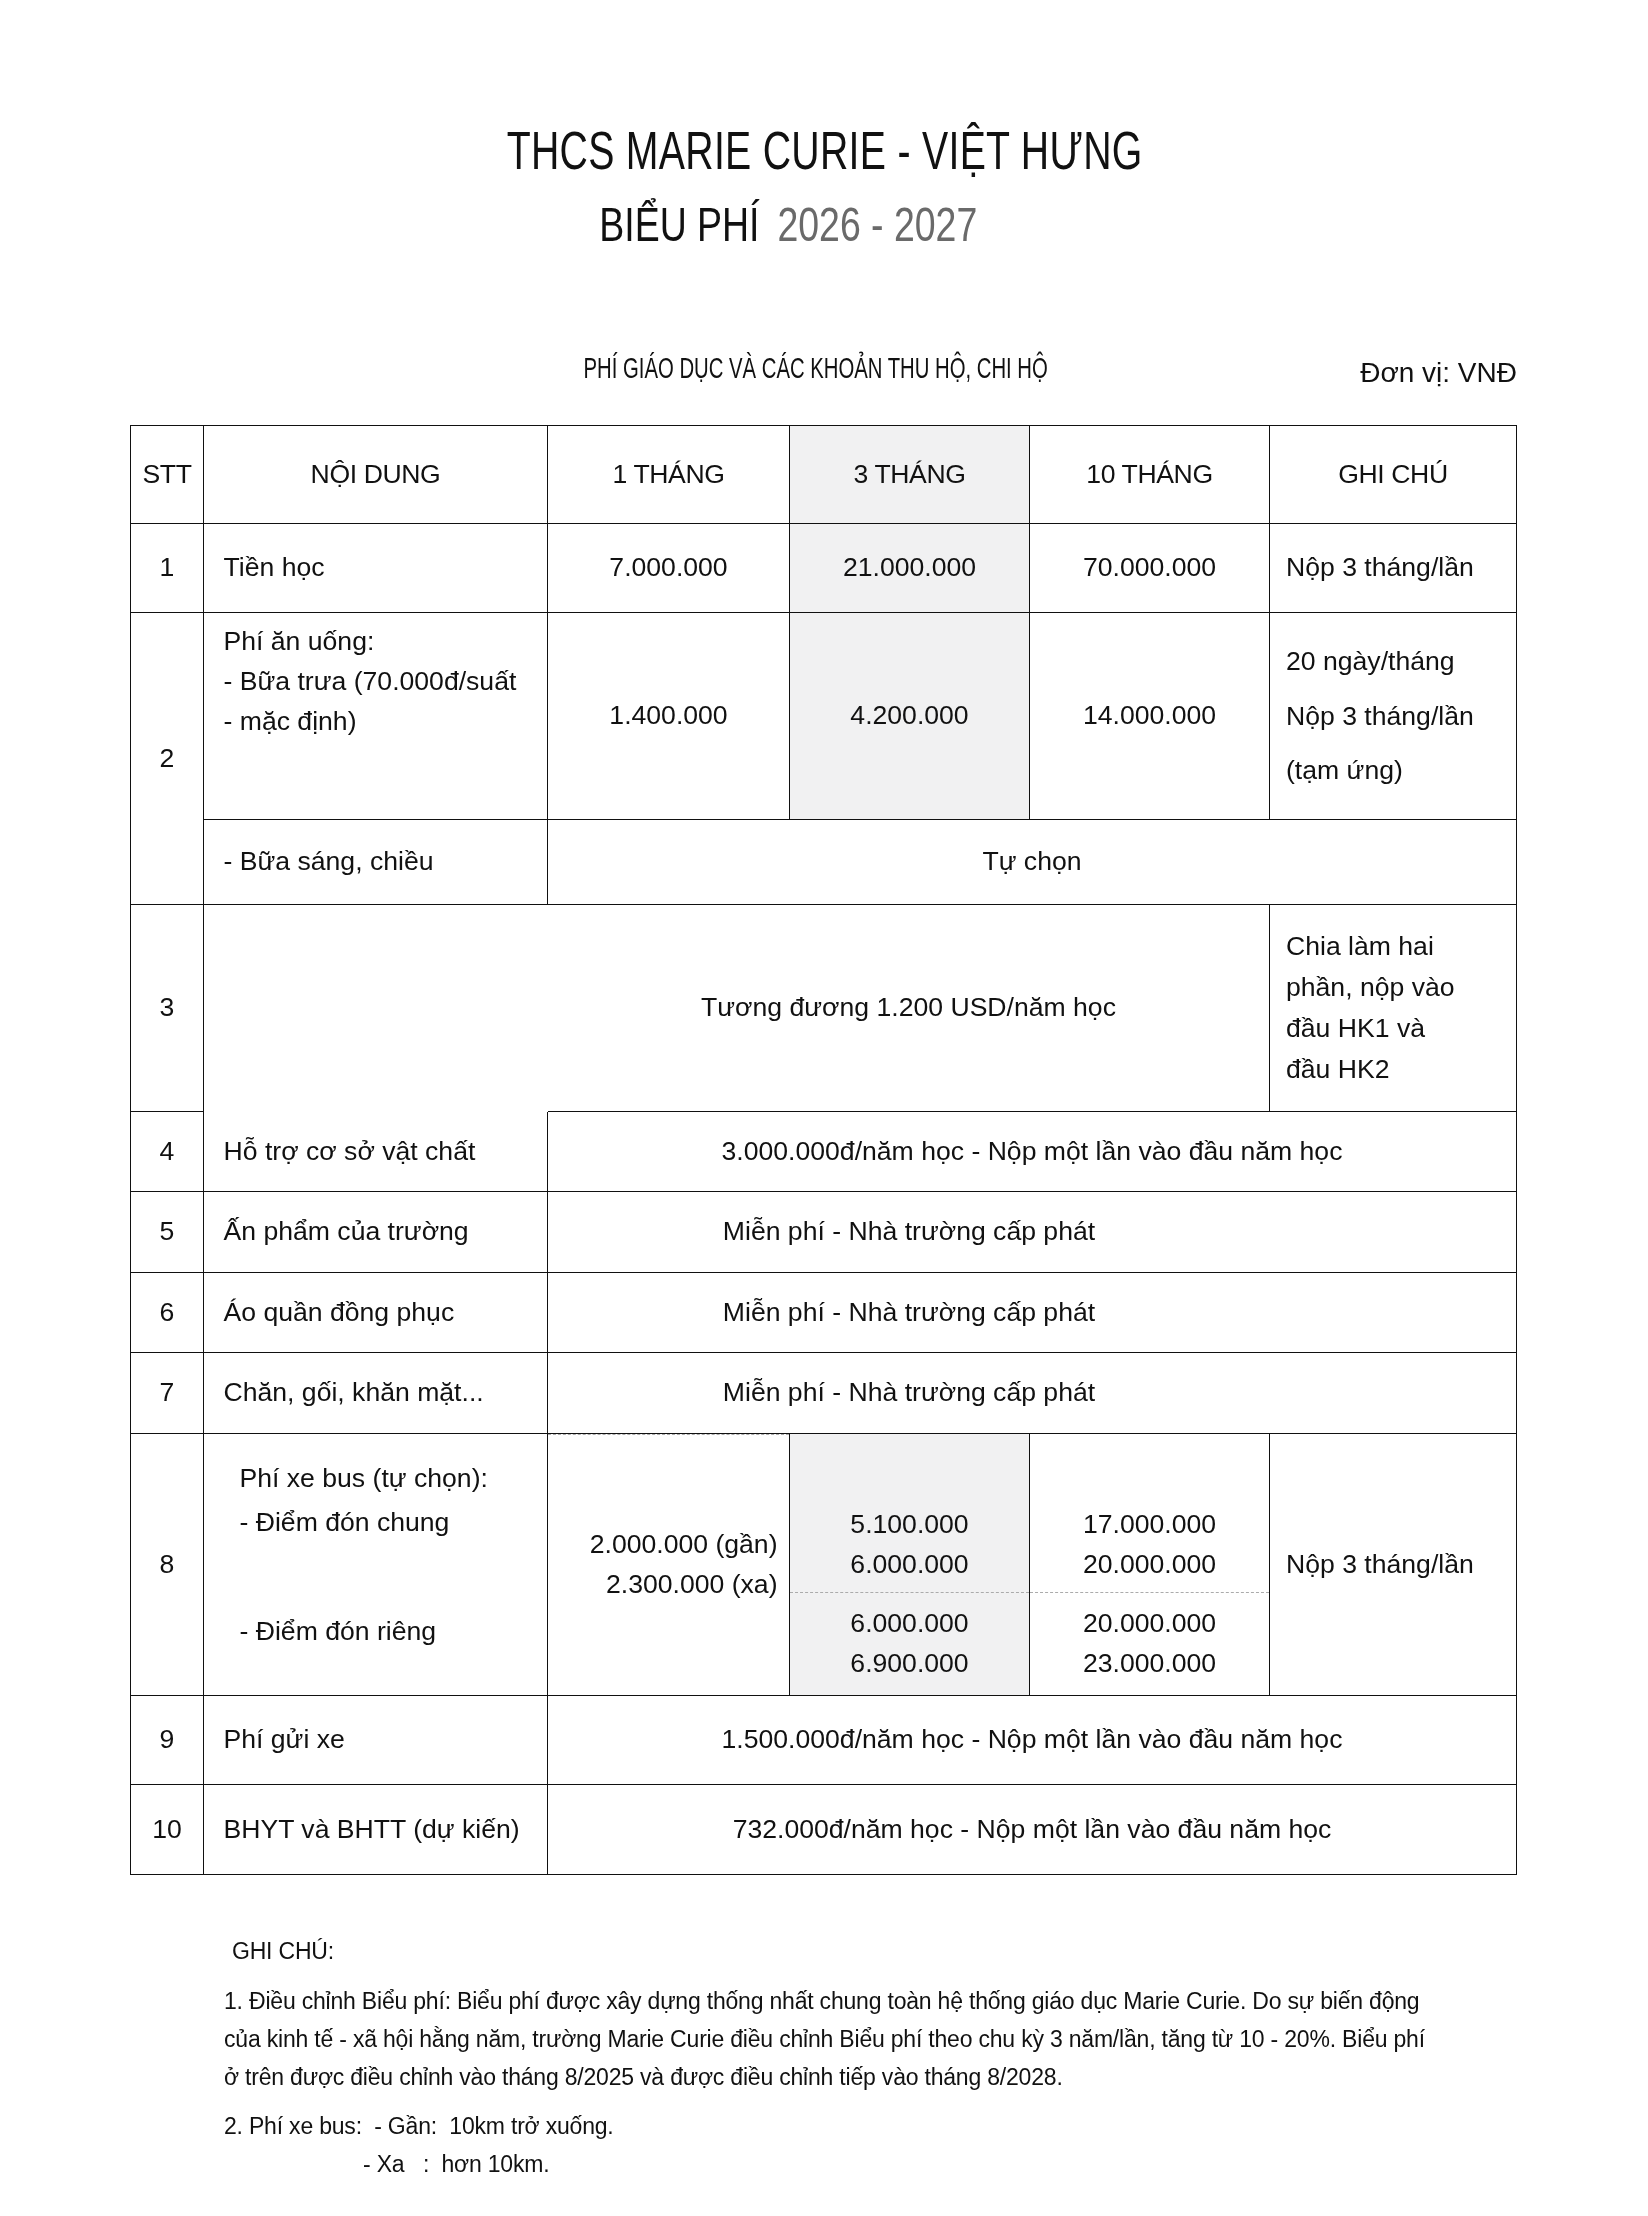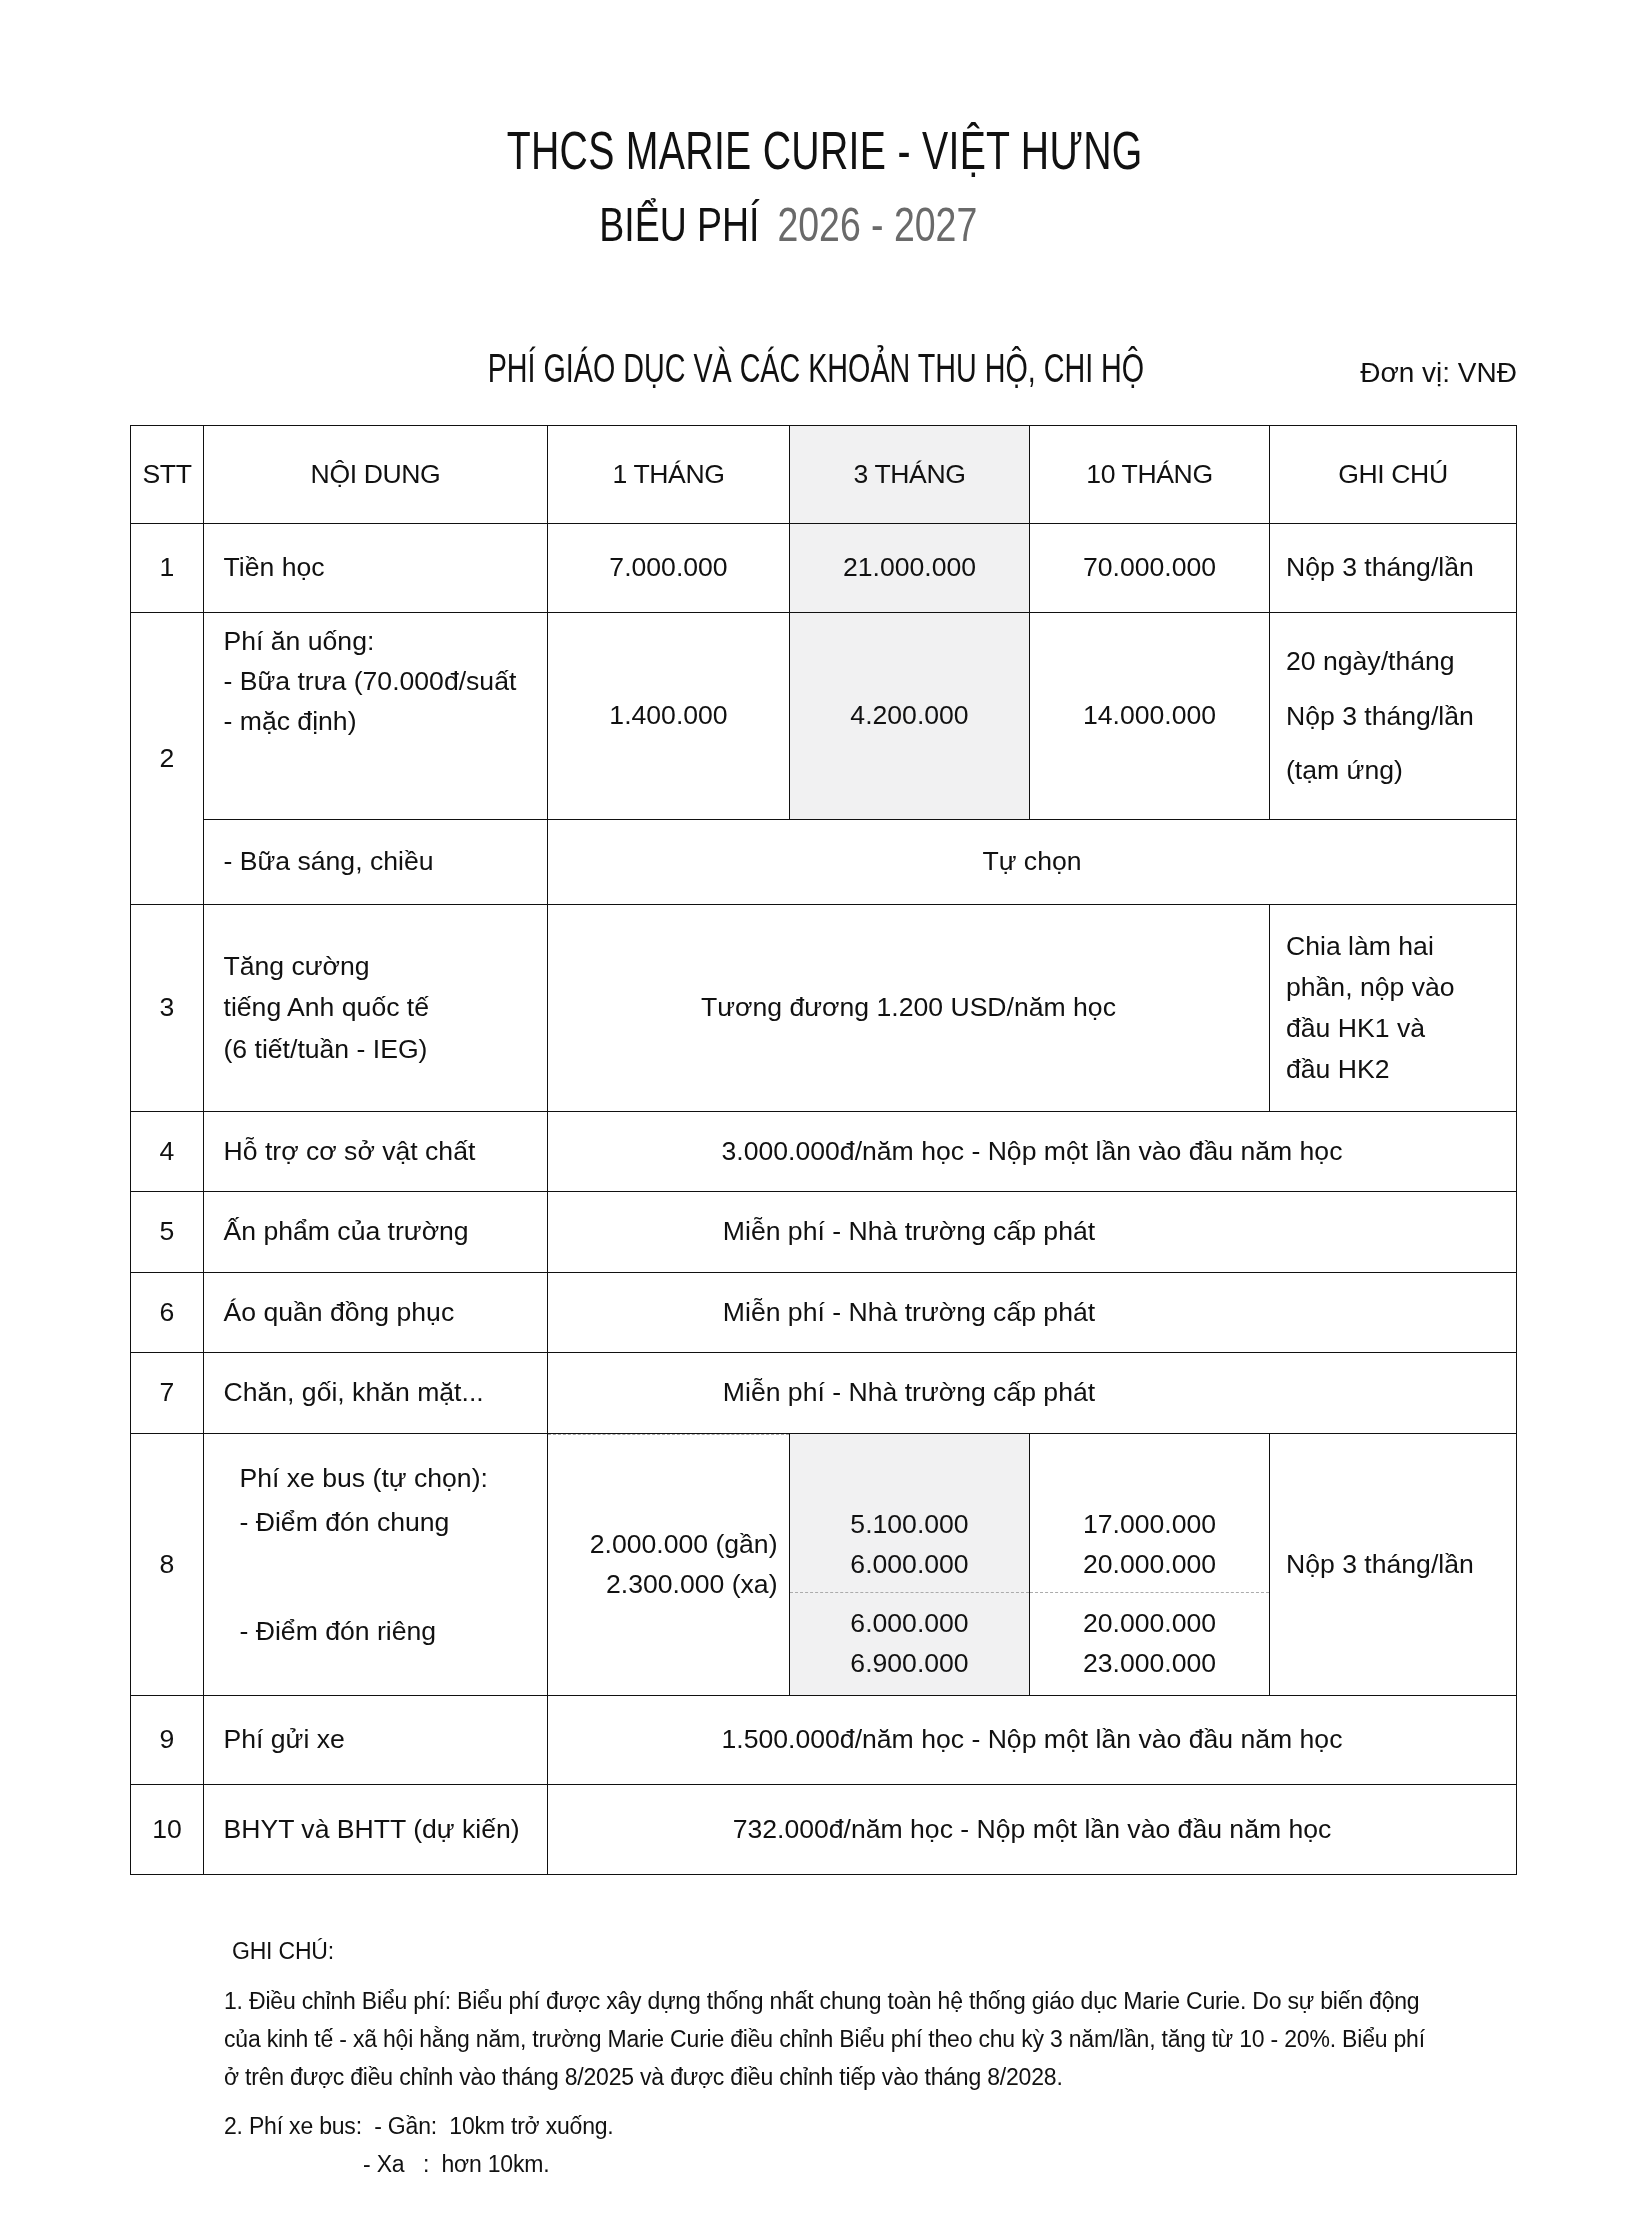--- a/index.html
+++ b/index.html
@@ -11,21 +11,21 @@
   
   .title1 { position:absolute; top:124px; left:0; width:1649px; text-align:center;
             font-size:53px; line-height:54px; letter-spacing:0.4px; color:#111; white-space:nowrap; }
   .title1 .squeeze { display:inline-block; transform:scaleX(0.74); }
   .title2 { position:absolute; top:200px; left:0; width:1577px; text-align:center;
             font-size:48px; line-height:49px; color:#111; white-space:nowrap; }
   .title2 .squeeze { display:inline-block; transform:scaleX(0.78); }
   .title2 .years { color:#6a6a6a; }
 
   .section-title { position:absolute; top:348px; left:0; width:1631px; text-align:center;
-            font-size:41px; line-height:40px; color:#111; white-space:nowrap; }
+            font-size:29px; line-height:40px; color:#111; white-space:nowrap; }
   .section-title .squeeze { display:inline-block; transform:scaleX(0.70); }
   .unit-label { position:absolute; top:359px; right:132px; font-size:28px; line-height:28px; color:#111; }
 
   
   .fee-table {
     position:absolute; left:130px; top:425px;
     display:grid;
     grid-template-columns:73px 344px 242px 240px 240px 246px;
     grid-template-rows:98px 89px 207px 85px 207px 80px 81px 80px 81px 262px 89px 89px;
     border:1.3px solid #111; background:#fff;
@@ -104,25 +104,20 @@
   <div class="c" style="grid-row:3;grid-column:5">14.000.000</div>
   <div class="c note colstack vcenter lh205 lastcol" style="grid-row:3;grid-column:6">
     <div>20 ngày/tháng</div>
     <div>Nộp 3 tháng/lần</div>
     <div>(tạm ứng)</div>
   </div>
   <div class="c left" style="grid-row:4;grid-column:2">- Bữa sáng, chiều</div>
   <div class="c lastcol" style="grid-row:4;grid-column:3/7">Tự chọn</div>
 
   <div class="c" style="grid-row:5;grid-column:1">3</div>
-  <div class="c left colstack vcenter lh155" style="grid-row:5;grid-column:2">
-    <div>Tăng cường</div>
-    <div>tiếng Anh quốc tế</div>
-    <div>(6 tiết/tuần - IEG)</div>
-  </div>
   <div class="c" style="grid-row:5;grid-column:3/6">Tương đương 1.200 USD/năm học</div>
   <div class="c note colstack vcenter lh155 lastcol" style="grid-row:5;grid-column:6">
     <div>Chia làm hai</div>
     <div>phần, nộp vào</div>
     <div>đầu HK1 và</div>
     <div>đầu HK2</div>
   </div>
 
   <div class="c" style="grid-row:6;grid-column:1">4</div>
   <div class="c left" style="grid-row:6;grid-column:2">Hỗ trợ cơ sở vật chất</div>

